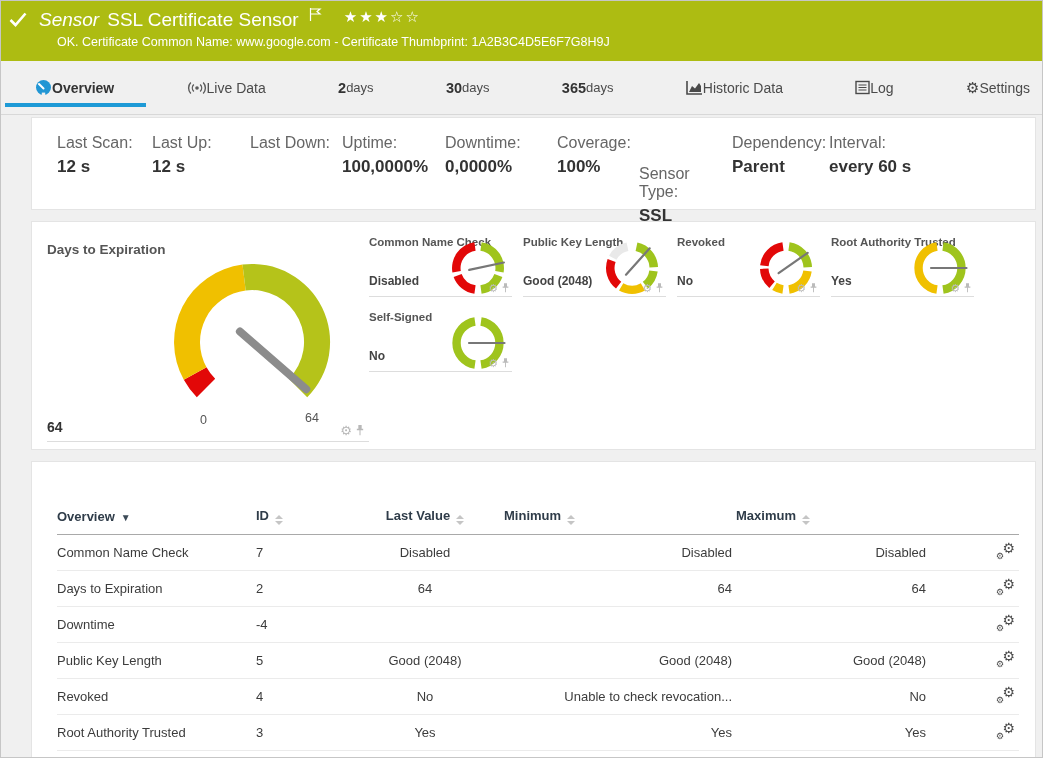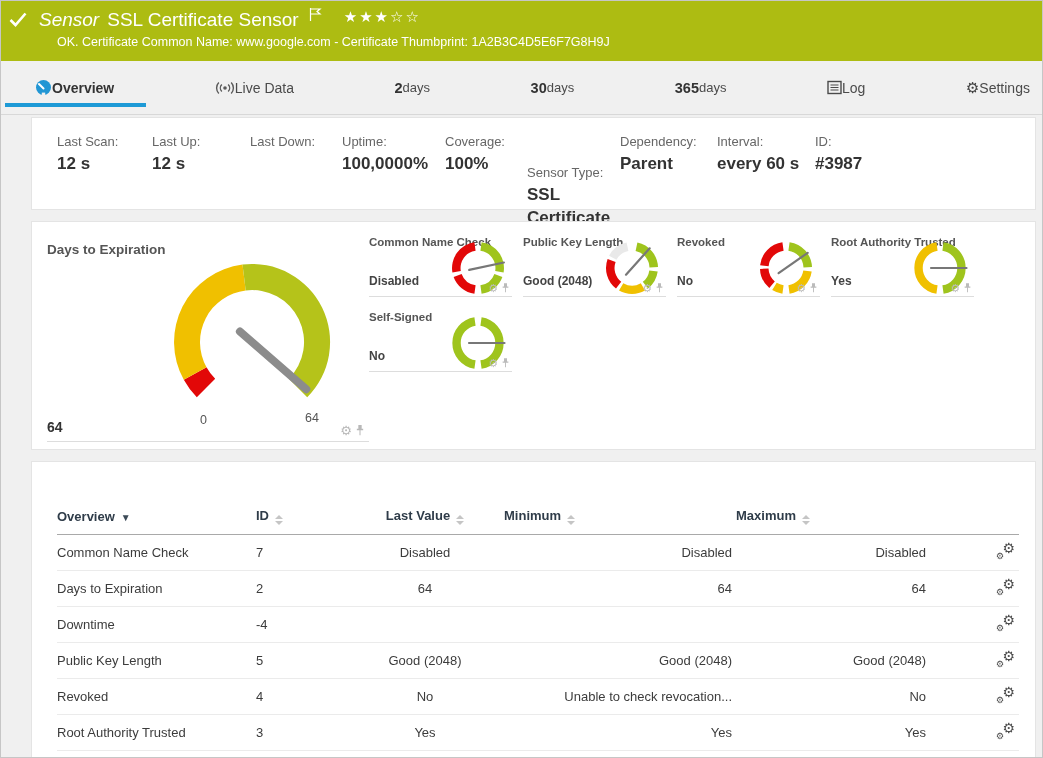--- a/index.html
+++ b/index.html
@@ -31,21 +31,21 @@
   .tab.active{font-weight:bold;color:#333;}
   .tab.active::after{
     content:"";position:absolute;left:-26px;right:-28px;bottom:8px;height:4px;background:#1e9ad6;
   }
   .tab .ticon{display:inline-flex;align-items:center;}
   
   .panel{background:#fff;margin:0 8px 0 30px;width:1005px;box-sizing:border-box;
          border:1px solid #e4e4e4;}
   .info{margin-top:2px;height:93px;padding:16px 0 0 25px;display:flex;}
   .info-item{flex:none;padding-right:8px;box-sizing:border-box;}
-  .info-label{font-size:13px;color:#666;margin-bottom:4px;}
+  .info-label{font-size:16px;color:#666;margin-bottom:4px;}
   .info-value{font-size:17px;color:#333;font-weight:bold;line-height:1.35;}
   
   .gpanel{margin-top:11px;height:229px;position:relative;}
   .big-cell{position:absolute;left:15px;top:12px;width:322px;height:207px;
             border-bottom:1px solid #ddd;}
   .g-title{font-size:13.5px;font-weight:bold;color:#555;padding:8px 0 0 0;}
   .big-svg{position:absolute;left:100px;top:22px;}
   .big-val{position:absolute;left:0px;bottom:6px;font-size:14px;font-weight:bold;color:#333;}
   .scale-lbl{position:absolute;font-size:12.5px;color:#555;}
   .scale-min{left:153px;bottom:14px;}
@@ -128,20 +128,29 @@
     <div class="tab">
       <span class="num">30</span>
       <span class="days">days</span>
     </div>
     <div class="tab">
       <span class="num">365</span>
       <span class="days">days</span>
     </div>
     <div class="tab">
       <span class="ticon">
+        <svg width="17" height="15" viewBox="0 0 17 15">
+          <path d="M1 1 v13 h15" fill="none" stroke="#4a4a4a" stroke-width="1.6"></path>
+          <polygon points="3,12 6,6 9,8.5 13,3 15,6 15,12" fill="#4a4a4a"></polygon>
+        </svg>
+      </span>
+      <span>Historic Data</span>
+    </div>
+    <div class="tab">
+      <span class="ticon">
         <svg width="15" height="15" viewBox="0 0 15 15">
           <rect x="1" y="1.5" width="13" height="12" fill="none" stroke="#4a4a4a" stroke-width="1.4"></rect>
           <path d="M3.5 5 h8 M3.5 7.5 h8 M3.5 10 h8" stroke="#4a4a4a" stroke-width="1.2"></path>
         </svg>
       </span>
       <span>Log</span>
     </div>
     <div class="tab">
       <span class="ticon">
         <span style="font-size:15px;color:#3f3f3f;line-height:1;">⚙</span>
@@ -160,39 +169,39 @@
       <div class="info-value">12 s</div>
     </div>
     <div class="info-item" style="width: 92px;">
       <div class="info-label">Last Down:</div>
       <div class="info-value"></div>
     </div>
     <div class="info-item" style="width: 103px;">
       <div class="info-label">Uptime:</div>
       <div class="info-value">100,0000%</div>
     </div>
+    <div class="info-item" style="width: 112px;">
+      <div class="info-label">Downtime:</div>
+      <div class="info-value">0,0000%</div>
+    </div>
     <div class="info-item" style="width: 82px;">
       <div class="info-label">Coverage:</div>
       <div class="info-value">100%</div>
     </div>
     <div class="info-item" style="width: 93px; margin-top: 31px;">
       <div class="info-label">Sensor Type:</div>
       <div class="info-value">SSL Certificate Sensor</div>
     </div>
     <div class="info-item" style="width: 97px;">
       <div class="info-label">Dependency:</div>
       <div class="info-value">Parent</div>
     </div>
     <div class="info-item" style="width: 98px;">
       <div class="info-label">Interval:</div>
       <div class="info-value">every 60 s</div>
-    </div>
-    <div class="info-item" style="width: 80px;">
-      <div class="info-label">ID:</div>
-      <div class="info-value">#3987</div>
     </div>
   </section>
 
 <section class="panel gpanel">
   <div class="big-cell">
     <div class="g-title">Days to Expiration</div>
     <svg id="biggauge" class="big-svg" width="210" height="152" viewBox="0 0 210 152">
         <path d="M49.8 141.2 A78 78 0 0 1 36.8 123.8 L59.5 111.2 A52 52 0 0 0 68.2 122.8 Z" fill="#e20808"></path>
         <path d="M36.8 123.8 A78 78 0 0 1 95.5 8.6 L98.7 34.4 A52 52 0 0 0 59.5 111.2 Z" fill="#f0c000"></path>
         <path d="M95.5 8.6 A78 78 0 0 1 160.2 141.2 L141.8 122.8 A52 52 0 0 0 98.7 34.4 Z" fill="#b5c31a"></path>

